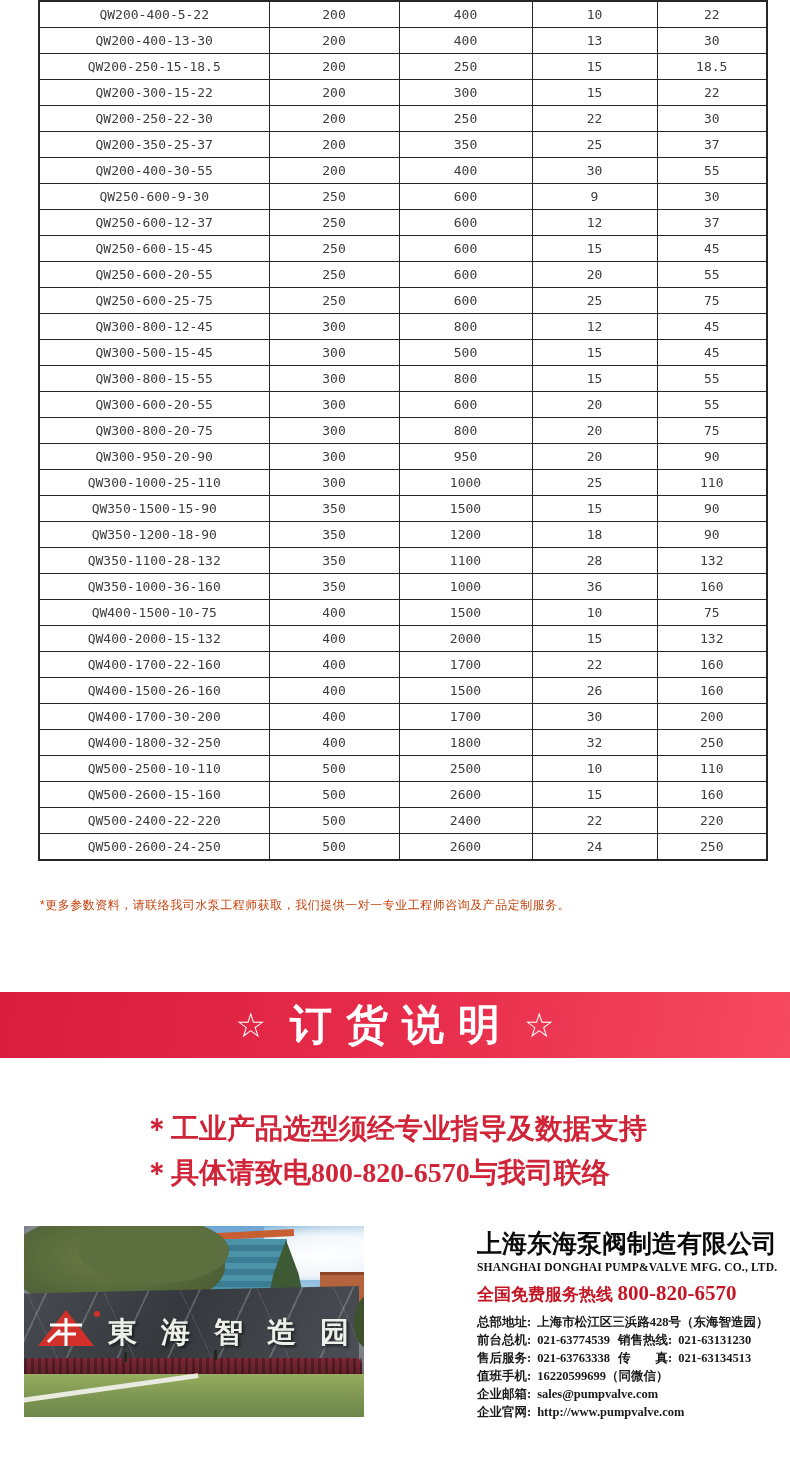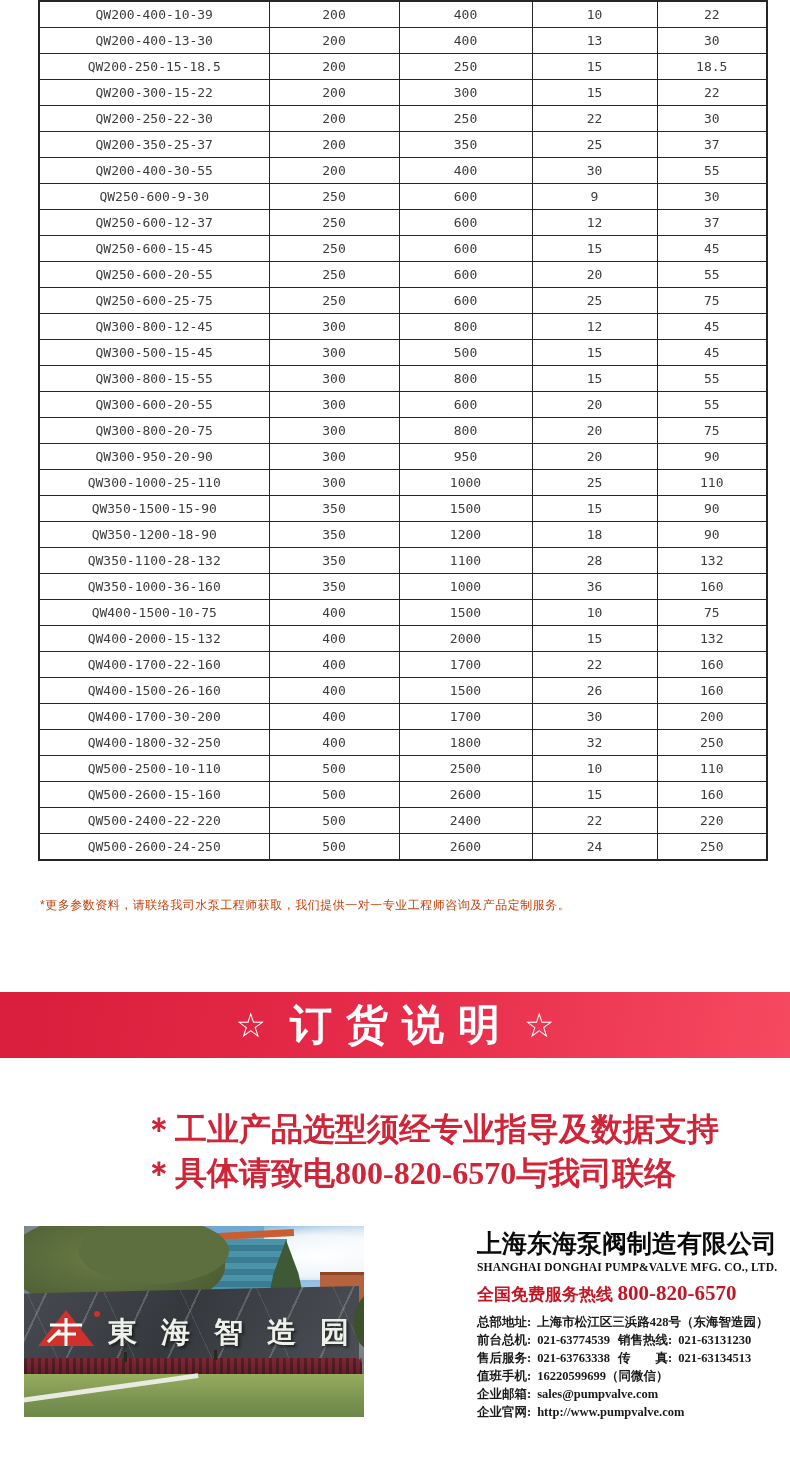--- a/index.html
+++ b/index.html
@@ -17,21 +17,21 @@
 
   
   .banner{position:absolute;left:0;top:992px;width:790px;height:66px;
           background:linear-gradient(100deg,#d91d3c 0%,#e82e4c 55%,#f64a60 100%);
           display:flex;align-items:center;justify-content:center;color:#ffffff;}
   .banner-star{font-size:34px;line-height:1;margin:0 10px;}
   .banner-title{font-size:42px;font-weight:bold;letter-spacing:14px;text-indent:14px;line-height:1;text-align:center;}
 
   
   .notice{position:absolute;left:143px;top:1107px;font-family:"Liberation Serif",serif;
-          font-weight:bold;font-size:32px;line-height:44px;color:#d02438;white-space:nowrap;}
+          font-weight:bold;font-size:28px;line-height:44px;color:#d02438;white-space:nowrap;}
 
   
   .photo{position:absolute;left:24px;top:1226px;width:340px;height:191px;overflow:hidden;
          background:linear-gradient(180deg,#6fa7d3 0%,#9cc5e2 35%,#cfe2ee 70%);}
   .photo *{position:absolute;}
   .ph-clouds{left:240px;top:-6px;width:180px;height:60px;
      background:radial-gradient(ellipse at 30% 60%,#ffffff 0%,rgba(255,255,255,.85) 40%,rgba(255,255,255,0) 72%),
                 radial-gradient(ellipse at 78% 35%,#ffffff 0%,rgba(255,255,255,0) 65%);}
   .ph-bldg-left{left:0;top:0;width:34px;height:105px;background:linear-gradient(90deg,#7e8389,#989da2);}
   .ph-glass-roof{left:156px;top:6px;width:114px;height:7px;background:#c75f33;transform:rotate(-3deg);}
@@ -89,21 +89,21 @@
 <table class="spec-table">
   <colgroup>
     <col style="width:230px">
       <col style="width:130px">
       <col style="width:133px">
     <col style="width:125px">
       <col style="width:110px">
   </colgroup>
   <tbody>
       <tr>
-        <td>QW200-400-10-39</td>
+        <td>QW200-400-5-22</td>
         <td>200</td>
         <td>400</td>
         <td>10</td>
         <td>22</td>
       </tr>
       <tr>
         <td>QW200-400-13-30</td>
         <td>200</td>
         <td>400</td>
         <td>13</td>

